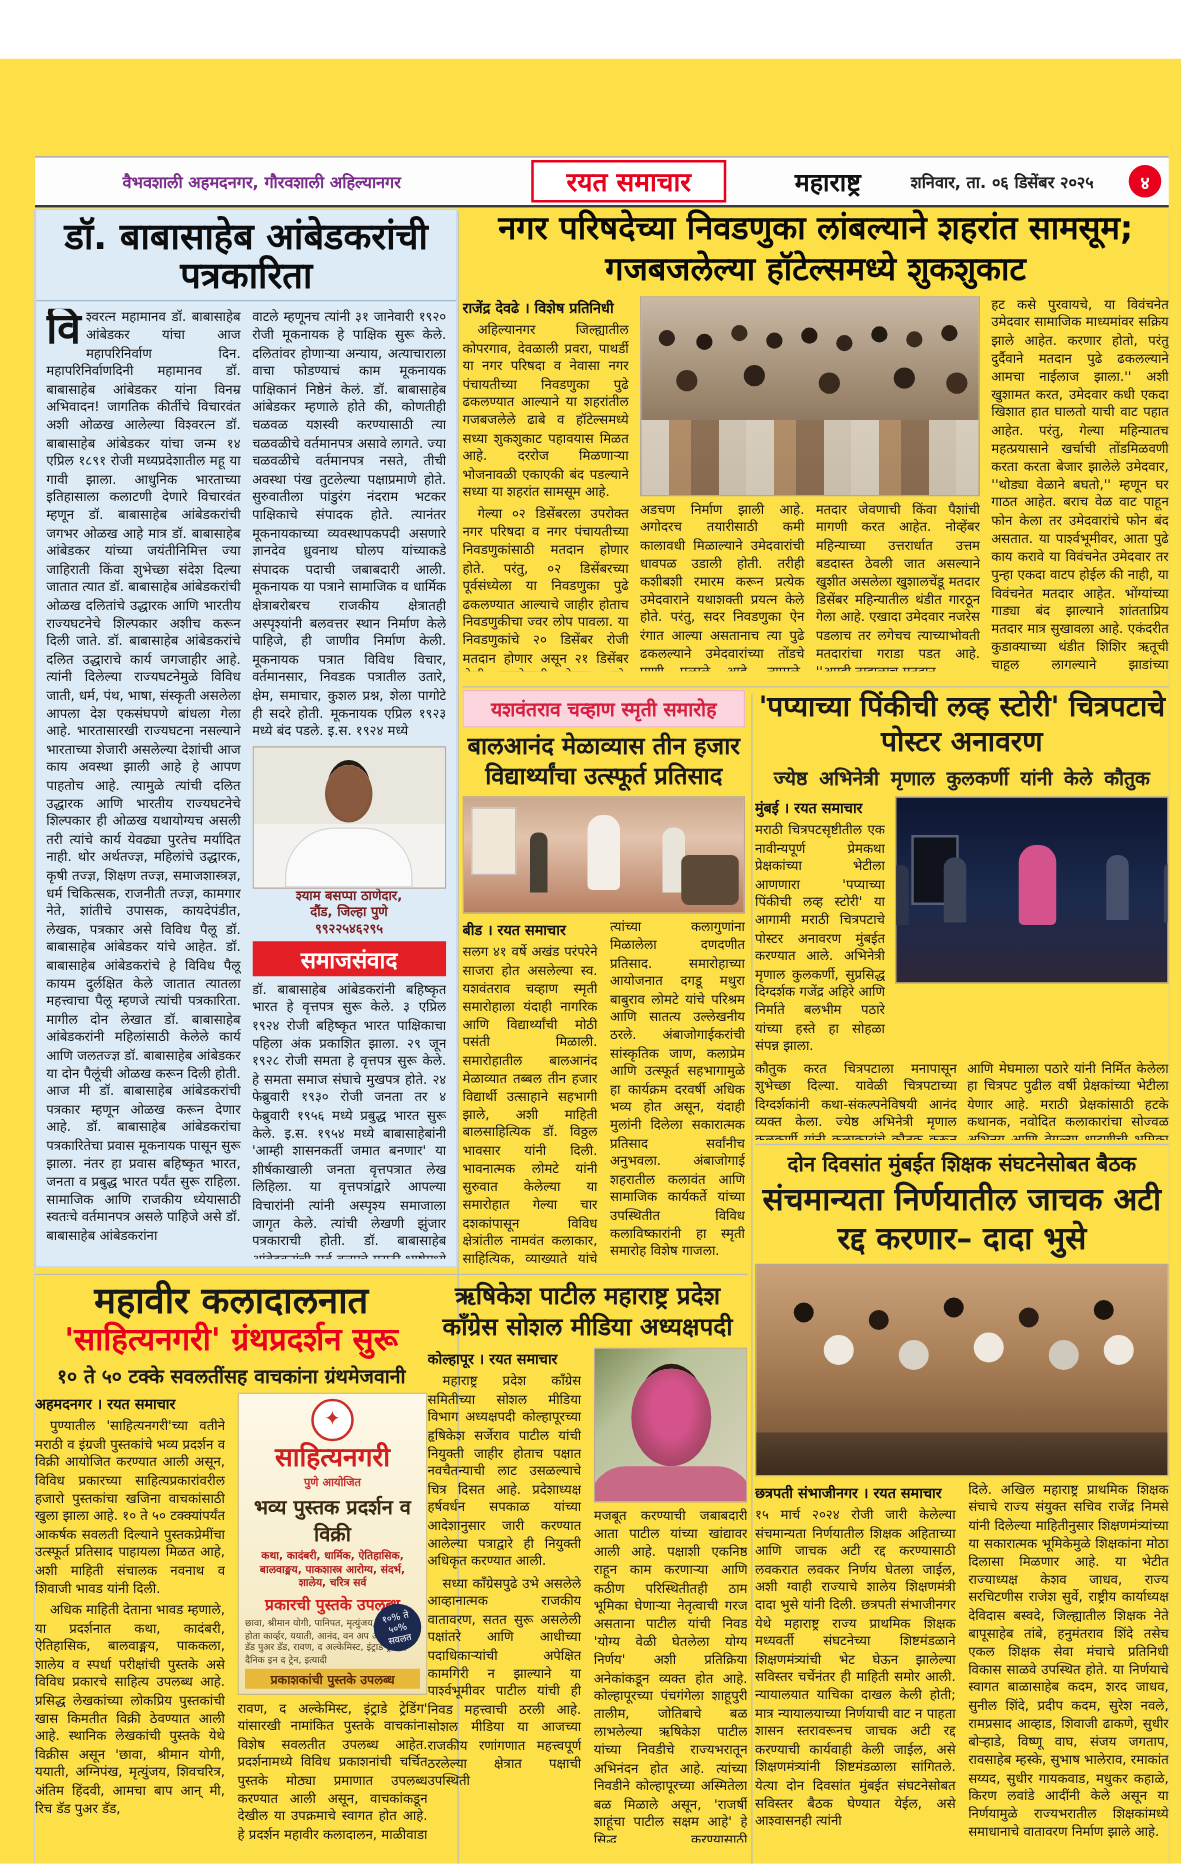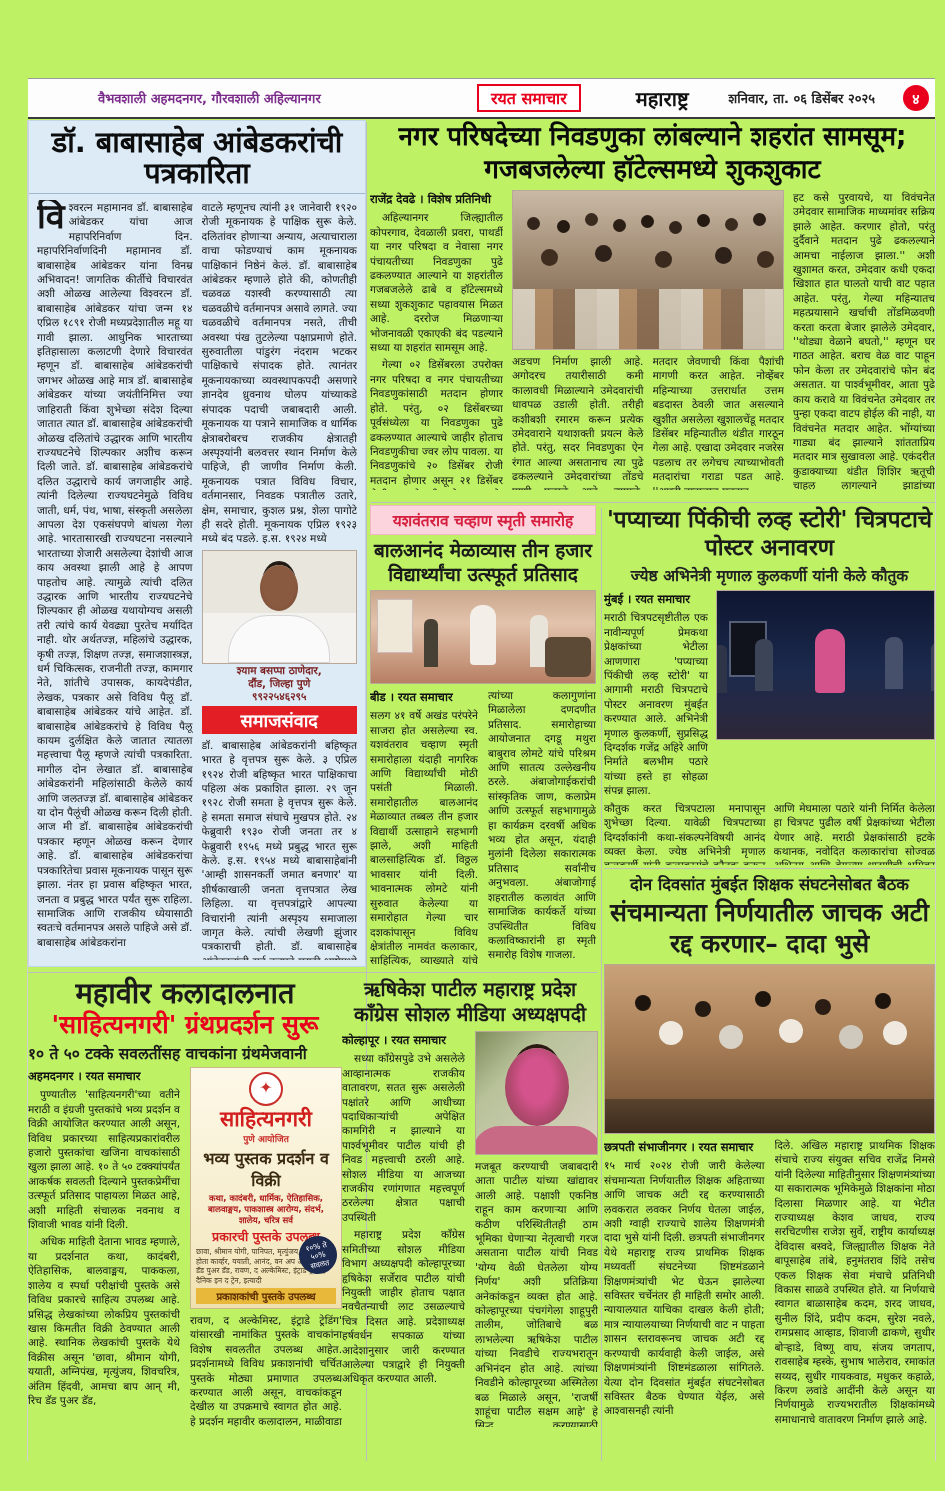--- a/index.html
+++ b/index.html
@@ -1,25 +1,25 @@
 <!DOCTYPE html>
 <html lang="mr"><head>
 <meta charset="utf-8">
 <style>
   html,body{margin:0;padding:0;background:#ffffff;}
   body{width:945px;height:1491px;position:relative;font-family:"DejaVu Sans",sans-serif;color:#1a1a1a;}
-  .page{position:absolute;inset:0;background:#bef264;overflow:hidden;}
+  .page{position:absolute;inset:0;background:#fde047;overflow:hidden;margin-top:47px;}
 
   
   .masthead{position:absolute;left:28px;top:78px;width:907px;height:38px;
     border-top:1px solid #9a9a9a;border-bottom:2px solid #3a3a3a;
     display:flex;align-items:center;background:#fdfdfd;}
   .m-tagline{color:#7b2d8b;font-weight:bold;font-size:13px;margin-left:70px;white-space:nowrap;}
   .m-paper{margin-left:auto;border:2px solid #e8001c;background:#fff;color:#e8001c;
-    font-weight:bold;font-size:16px;padding:1px 12px;white-space:nowrap;}
+    font-weight:bold;font-size:21px;padding:1px 26px;white-space:nowrap;}
   .m-section{font-weight:bold;font-size:20px;color:#111;margin-left:55px;white-space:nowrap;}
   .m-date{font-weight:bold;font-size:13px;color:#222;margin-left:40px;white-space:nowrap;}
   .m-pageno{width:26px;height:26px;border-radius:50%;background:#e8001c;color:#fff;
     font-weight:bold;font-size:14px;display:flex;align-items:center;justify-content:center;
     margin-left:28px;margin-right:6px;flex:0 0 auto;}
 
   
   .art{position:absolute;overflow:hidden;}
   .bodytxt{font-size:10.6px;line-height:14.4px;text-align:justify;color:#141414;overflow:hidden;}
   .bodytxt p{margin:0 0 3px 0;text-indent:12px;}
@@ -73,21 +73,21 @@
   #ph-stage{height:92px;margin-bottom:4px;background:linear-gradient(180deg,#caa88e 0%,#e3c3ac 35%,#b77f63 100%);}
   #ph-stage .heads{width:26px;height:60px;left:44%;top:14px;border-radius:12px 12px 4px 4px;background:#f3efe8;
     box-shadow:56px 6px 0 -4px #e9e4da,-52px 8px 0 -6px #474035;}
   #ph-stage::before{content:"";position:absolute;left:6px;top:8px;width:34px;height:52px;background:#efe7d8;border:1px solid #cbb;}
   #ph-stage::after{content:"";position:absolute;right:4px;bottom:6px;width:46px;height:40px;background:#5d4a36;border-radius:6px;}
   #yash .cols{height:292px;}
 
   
   #papya{left:604px;top:505px;width:331px;height:360px;}
   #papya .hl{font-size:22.5px;line-height:28px;font-weight:bold;text-align:center;}
-  #papya .sub{font-size:15.5px;font-weight:bold;text-align:center;margin:3px 0 4px 0;color:#222;}
+  #papya .sub{font-size:15.5px;font-weight:bold;text-align:center;margin:3px 0 4px 0;color:#222;font-family:Liberation Mono, monospace;}
   #papya .top{display:flex;gap:8px;}
   #papya .lead{width:104px;flex:0 0 auto;}
   #ph-poster{flex:1;height:148px;background:linear-gradient(180deg,#0e1630 0%,#1c2a4e 55%,#2e2738 100%);}
   #ph-poster .heads{width:30px;height:64px;left:45%;top:38px;border-radius:14px 14px 4px 4px;background:#d4538c;
     box-shadow:-66px 4px 0 -6px #3c4458,64px 2px 0 -6px #46506a,-110px 8px 0 -8px #2e3548,108px 6px 0 -8px #394259;}
   #ph-poster::before{content:"";position:absolute;left:12px;top:30px;width:34px;height:52px;background:#10131c;border:2px solid #555f77;
     box-shadow:224px 4px 0 #10131c,258px 10px 0 -4px #10131c;}
   #papya .caps{display:flex;gap:8px;margin-top:3px;}
 
   
@@ -98,21 +98,21 @@
   #ph-meeting .heads{width:16px;height:16px;background:#1d140e;left:30px;top:30px;
     box-shadow:60px 6px 0 #241a12,120px -4px 0 #1d140e,180px 4px 0 #2b1d13,240px -2px 0 #1d140e,
     28px 30px 0 4px #efe9df,88px 34px 0 4px #d8d2c6,148px 28px 0 4px #efe9df,208px 34px 0 4px #cfc9bd,252px 30px 0 4px #efe9df;}
   #ph-meeting::after{content:"";position:absolute;left:0;bottom:0;width:100%;height:34px;background:linear-gradient(0deg,#3c2a1c,#59432e);}
   #dada .cols{height:330px;}
 
   
   #mahavir{left:28px;top:972px;width:314px;height:489px;border-top:1px solid #bdbdbd;padding-top:4px;}
   #mahavir .hl1{font-size:29px;font-weight:bold;text-align:center;line-height:33px;}
   #mahavir .hl2{font-size:25px;font-weight:bold;text-align:center;color:#e8001c;line-height:30px;}
-  #mahavir .sub{font-size:15.5px;font-weight:bold;text-align:left;margin:2px 0 3px 0;}
+  #mahavir .sub{font-size:15.5px;font-weight:bold;text-align:center;margin:2px 0 3px 0;}
   #mahavir .cols{height:360px;}
   .adbox{border:1px solid #c9b98a;background:linear-gradient(180deg,#fdf8e8 0%,#f6ecc9 70%,#efe0ae 100%);
     padding:4px 5px;text-align:center;margin-bottom:4px;position:relative;}
   .adlogo{width:30px;height:30px;border-radius:50%;border:2px solid #c9302c;margin:0 auto 2px auto;
     background:#fff;color:#c9302c;font-size:16px;line-height:28px;font-weight:bold;}
   .adtitle{color:#d21e1e;font-weight:bold;font-size:21px;line-height:23px;}
   .adorg{color:#c9302c;font-weight:bold;font-size:9px;margin:1px 0;}
   .adline1{font-weight:bold;font-size:16px;color:#3a2a10;margin:2px 0;}
   .adline2{color:#b01c1c;font-weight:bold;font-size:8.5px;line-height:11px;}
   .adline3{color:#d21e1e;font-weight:bold;font-size:12.5px;margin:2px 0;}
@@ -271,22 +271,22 @@
         <div class="bodytxt">रावण, द अल्केमिस्ट, इंट्राडे ट्रेडिंग' यांसारखी नामांकित पुस्तके वाचकांना विशेष सवलतीत उपलब्ध आहेत. प्रदर्शनामध्ये विविध प्रकाशनांची चर्चित पुस्तके मोठ्या प्रमाणात उपलब्ध करण्यात आली असून, वाचकांकडून देखील या उपक्रमाचे स्वागत होत आहे. हे प्रदर्शन महावीर कलादालन, माळीवाडा बस स्थानकाजवळ येथे सुरू असून, अधिक माहितीसाठी साहित्यनगरीचे संचालक शिवाजी भावड ९०९६७३२५४० आणि नवनाथ भावड ९८२२७४५४०१ यांना संपर्क साधावा.</div>
       </div>
     </div>
   </article>
 
   <article class="art" id="hrishi">
     <div class="hl">ऋषिकेश पाटील महाराष्ट्र प्रदेश काँग्रेस सोशल मीडिया अध्यक्षपदी</div>
     <div class="cols">
       <div class="c bodytxt">
         <div class="byline">कोल्हापूर । रयत समाचार</div>
+        <p>महाराष्ट्र प्रदेश काँग्रेस समितीच्या सोशल मीडिया विभाग अध्यक्षपदी कोल्हापूरच्या हृषिकेश सर्जेराव पाटील यांची नियुक्ती जाहीर होताच पक्षात नवचैतन्याची लाट उसळल्याचे चित्र दिसत आहे. प्रदेशाध्यक्ष हर्षवर्धन सपकाळ यांच्या आदेशानुसार जारी करण्यात आलेल्या पत्राद्वारे ही नियुक्ती अधिकृत करण्यात आली.</p>
         <p>सध्या काँग्रेसपुढे उभे असलेले आव्हानात्मक राजकीय वातावरण, सतत सुरू असलेली पक्षांतरे आणि आधीच्या पदाधिकाऱ्यांची अपेक्षित कामगिरी न झाल्याने या पार्श्वभूमीवर पाटील यांची ही निवड महत्त्वाची ठरली आहे. सोशल मीडिया या आजच्या राजकीय रणांगणात महत्त्वपूर्ण ठरलेल्या क्षेत्रात पक्षाची उपस्थिती</p>
-        <p>महाराष्ट्र प्रदेश काँग्रेस समितीच्या सोशल मीडिया विभाग अध्यक्षपदी कोल्हापूरच्या हृषिकेश सर्जेराव पाटील यांची नियुक्ती जाहीर होताच पक्षात नवचैतन्याची लाट उसळल्याचे चित्र दिसत आहे. प्रदेशाध्यक्ष हर्षवर्धन सपकाळ यांच्या आदेशानुसार जारी करण्यात आलेल्या पत्राद्वारे ही नियुक्ती अधिकृत करण्यात आली.</p>
       </div>
       <div class="c" style="overflow:hidden;">
         <div class="photo" id="ph-hrishi">
             <div class="heads"></div>
           </div>
         <div class="bodytxt">मजबूत करण्याची जबाबदारी आता पाटील यांच्या खांद्यावर आली आहे. पक्षाशी एकनिष्ठ राहून काम करणाऱ्या आणि कठीण परिस्थितीतही ठाम भूमिका घेणाऱ्या नेतृत्वाची गरज असताना पाटील यांची निवड 'योग्य वेळी घेतलेला योग्य निर्णय' अशी प्रतिक्रिया अनेकांकडून व्यक्त होत आहे. कोल्हापूरच्या पंचगंगेला शाहूपुरी तालीम, जोतिबाचे बळ लाभलेल्या ऋषिकेश पाटील यांच्या निवडीचे राज्यभरातून अभिनंदन होत आहे. त्यांच्या निवडीने कोल्हापूरच्या अस्मितेला बळ मिळाले असून, 'राजर्षी शाहूंचा पाटील सक्षम आहे' हे सिद्ध करण्यासाठी कार्यकर्त्यांकडून जल्लोष करण्यात येत आहे.</div>
       </div>
     </div>
   </article>
 

